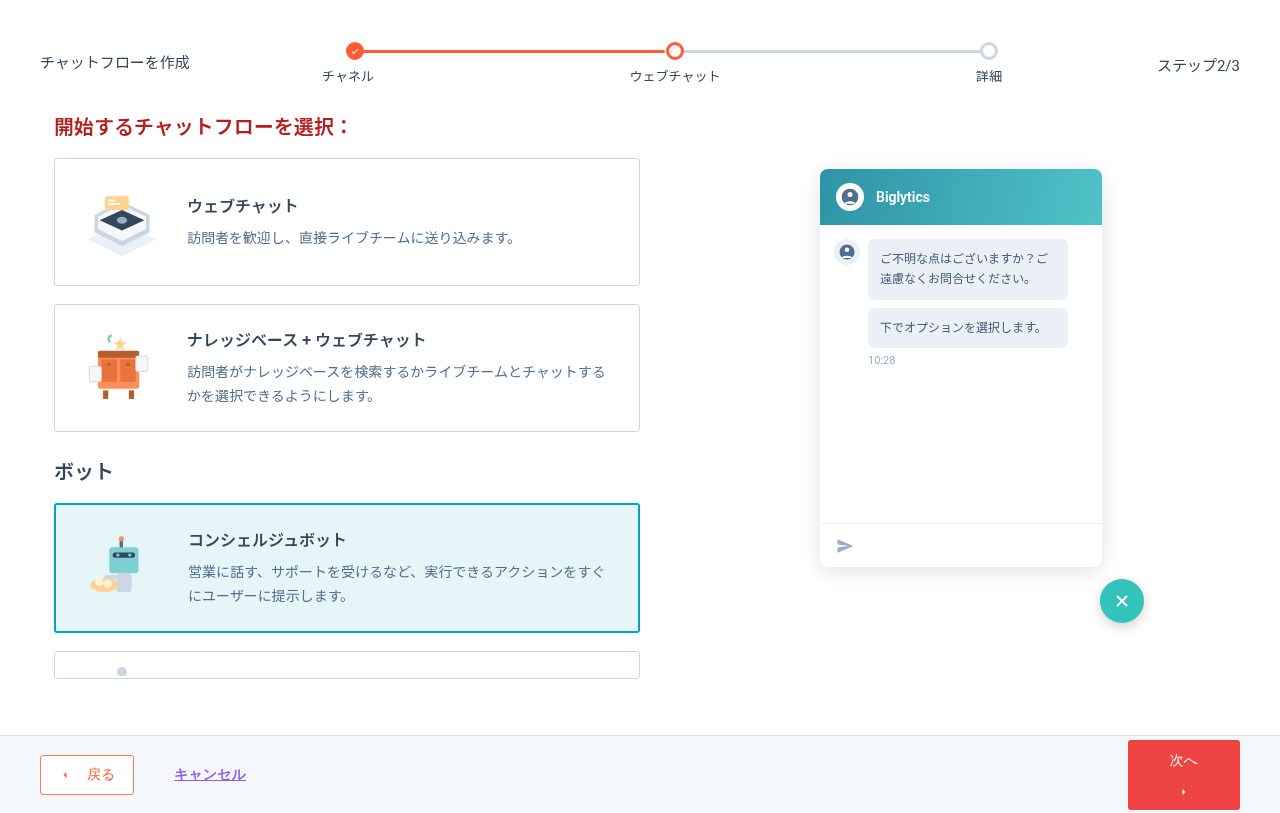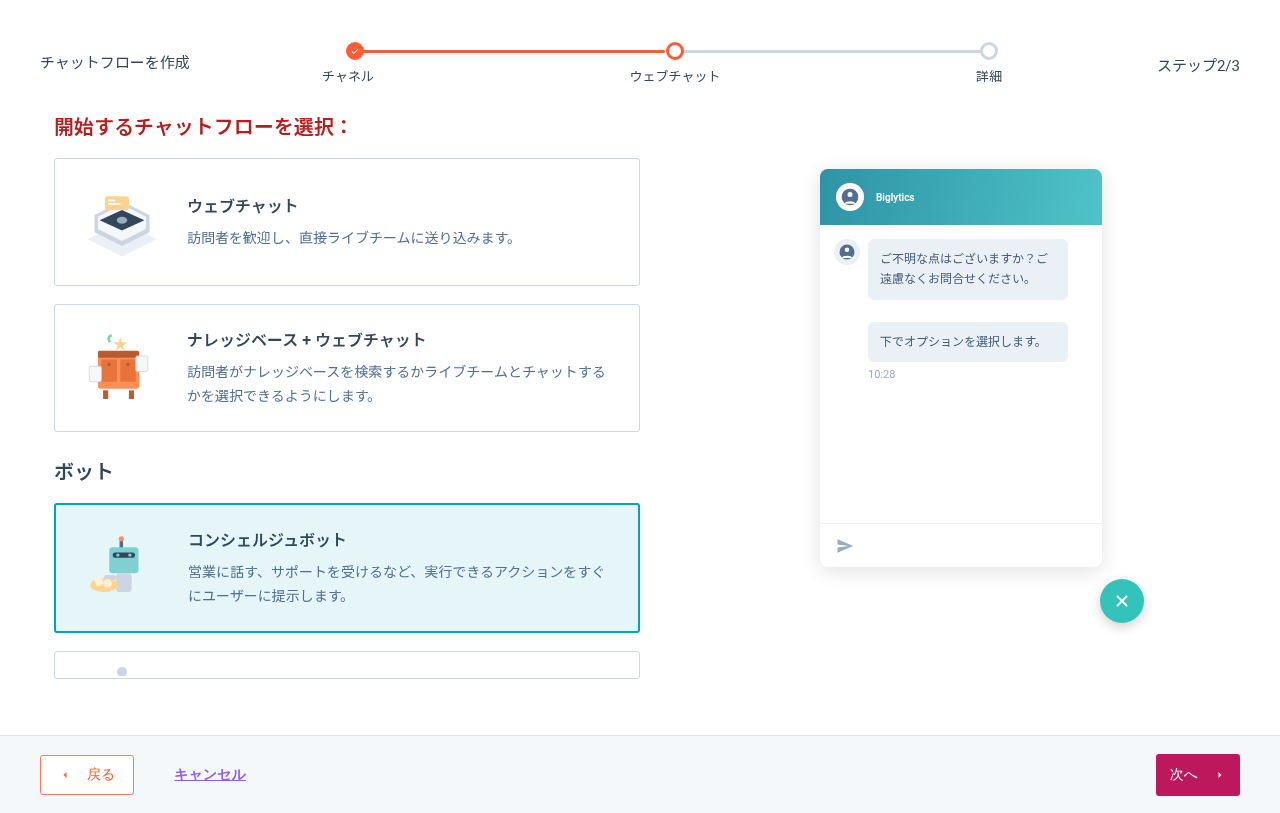--- a/index.html
+++ b/index.html
@@ -167,28 +167,28 @@
     width: 28px; height: 28px;
     border-radius: 50%;
     background: #fff;
     border: 2px solid rgba(255,255,255,0.7);
     display:flex;align-items:center;justify-content:center;
     overflow:hidden;
   }
   .chat-title {
     color: #fff;
     font-weight: 600;
-    font-size: 10px;
+    font-size: 14px;
   }
   .chat-body {
     flex: 1;
     padding: 14px 14px;
     position: relative;
   }
-  .msg-row { display:flex; gap:8px; margin-bottom:22px; }
+  .msg-row { display:flex; gap:8px; margin-bottom:8px; }
   .msg-avatar {
     width: 26px; height:26px; border-radius:50%;
     background:#eaf0f6;
     flex:0 0 26px;
     display:flex;align-items:center;justify-content:center;
     overflow:hidden;
   }
   .bubble {
     background: #eaf0f6;
     border-radius: 6px;
@@ -255,25 +255,26 @@
   .btn-link {
     border: none;
     background: transparent;
     color: #8b5cf6;
     text-decoration: underline;
     margin-left: 22px;
     font-weight: 600;
   }
   .btn-primary {
     border: none;
-    background: #be185d;
+    background: #ef4444;
     color: #fff;
     margin-left: auto;
-    padding: 12px 14px;
+    padding: 12px 42px;
     font-weight: 500;
+    flex-direction: column;
   }
 </style>
 </head>
 <body>
 
 <div class="header">
   <div class="header-title">チャットフローを作成</div>
 
   <div class="stepper">
     <div class="step-line done"></div>

